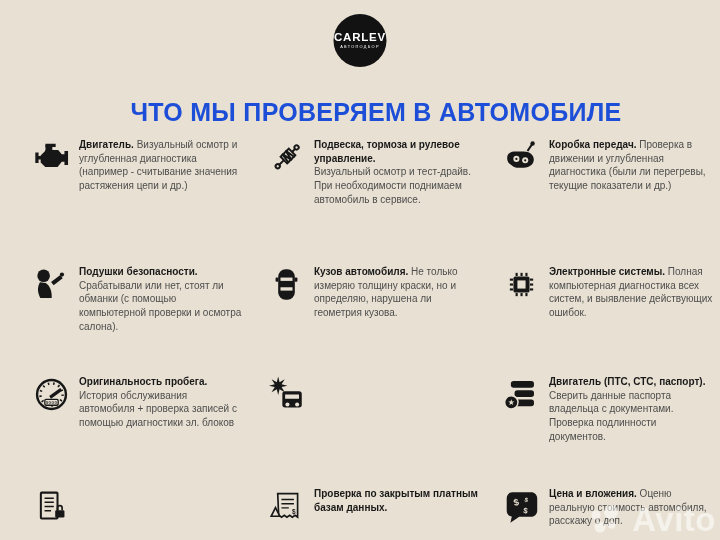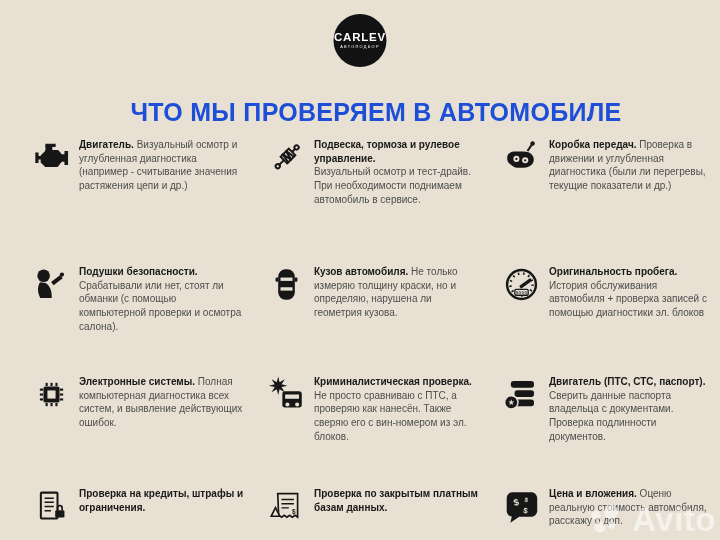--- a/index.html
+++ b/index.html
@@ -121,34 +121,20 @@
         <svg viewBox="0 0 40 40">
           <rect x="8.2" y="12.5" width="3" height="4.5" rx="1" fill="#171717"></rect>
           <rect x="28.8" y="12.5" width="3" height="4.5" rx="1" fill="#171717"></rect>
           <rect x="11" y="3.5" width="18" height="33" rx="8" fill="#171717"></rect>
           <rect x="13.5" y="12.5" width="13" height="3.6" fill="#e8e1d3"></rect>
           <rect x="13.5" y="23" width="13" height="3.6" fill="#e8e1d3"></rect>
         </svg>
       </span>
       <div class="txt"><span class="h">Кузов автомобиля.</span>
         <span class="b">Не только измеряю толщину краски, но и определяю, нарушена ли геометрия кузова.</span></div>
-    </div>
-
-    <div class="cell">
-      <span class="icon">
-        <svg viewBox="0 0 40 40">
-          <circle cx="20" cy="20" r="15.6" class="stroke" stroke-width="2.6"></circle>
-          <circle cx="20" cy="20" r="12" class="stroke" stroke-width="2.6" stroke-dasharray="1.6 4.2"></circle>
-          <path d="M17.5 21.5 29.5 13l2 2.9-12 8.8z" fill="#171717"></path>
-          <rect x="12.8" y="25.2" width="14.4" height="6.4" rx="1.2" fill="#e8e1d3" stroke="#171717" stroke-width="1.4"></rect>
-          <text x="20" y="30.3" font-size="4.6" letter-spacing="0.6" text-anchor="middle" fill="#171717" font-weight="bold">0000</text>
-        </svg>
-      </span>
-      <div class="txt"><span class="h">Оригинальность пробега.</span>
-        <span class="b">История обслуживания автомобиля + проверка записей с помощью диагностики эл. блоков</span></div>
     </div>
 
     <div class="cell">
       <span class="icon">
         <svg viewBox="0 0 40 40" fill="#171717">
           <rect x="13.6" y="7.4" width="2.3" height="3.4"></rect>
             <rect x="18.9" y="7.4" width="2.3" height="3.4"></rect>
             <rect x="24.2" y="7.4" width="2.3" height="3.4"></rect>
           <rect x="13.6" y="29.2" width="2.3" height="3.4"></rect>
             <rect x="18.9" y="29.2" width="2.3" height="3.4"></rect>
@@ -162,30 +148,42 @@
           <rect x="11.3" y="11.3" width="17.4" height="17.4" rx="2"></rect>
           <rect x="15.6" y="15.6" width="8.8" height="8.8" fill="#e8e1d3"></rect>
         </svg>
       </span>
       <div class="txt"><span class="h">Электронные системы.</span>
         <span class="b">Полная компьютерная диагностика всех систем, и выявление действующих ошибок.</span></div>
     </div>
 
     <div class="cell">
       <span class="icon">
+        <svg viewBox="0 0 40 40">
+          <circle cx="20" cy="20" r="15.6" class="stroke" stroke-width="2.6"></circle>
+          <circle cx="20" cy="20" r="12" class="stroke" stroke-width="2.6" stroke-dasharray="1.6 4.2"></circle>
+          <path d="M17.5 21.5 29.5 13l2 2.9-12 8.8z" fill="#171717"></path>
+          <rect x="12.8" y="25.2" width="14.4" height="6.4" rx="1.2" fill="#e8e1d3" stroke="#171717" stroke-width="1.4"></rect>
+          <text x="20" y="30.3" font-size="4.6" letter-spacing="0.6" text-anchor="middle" fill="#171717" font-weight="bold">0000</text>
+        </svg>
+      </span>
+      <div class="txt"><span class="h">Оригинальность пробега.</span>
+        <span class="b">История обслуживания автомобиля + проверка записей с помощью диагностики эл. блоков</span></div>
+    </div>
+
+    <div class="cell">
+      <span class="icon">
         <svg viewBox="0 0 40 40" fill="#171717">
           <polygon points="11,0.5 12.5,6.8 18.1,3.4 14.7,9 21,10.5 14.7,12 18.1,17.6 12.5,14.2 11,20.5 9.5,14.2 3.9,17.6 7.3,12 1,10.5 7.3,9 3.9,3.4 9.5,6.8"></polygon>
           <rect x="15.5" y="16.5" width="21" height="17.5" rx="3"></rect>
           <rect x="18.5" y="20" width="15" height="4.6" fill="#e8e1d3"></rect>
           <circle cx="21" cy="30.8" r="2.2" fill="#e8e1d3"></circle>
           <circle cx="31.5" cy="30.8" r="2.2" fill="#e8e1d3"></circle>
         </svg>
       </span>
-      <div class="txt"><span class="h">Криминалистическая проверка.</span>
-        <span class="b">Не просто сравниваю с ПТС, а проверяю как нанесён. Также сверяю его с вин-номером из эл. блоков.</span></div>
     </div>
 
     <div class="cell">
       <span class="icon">
         <svg viewBox="0 0 40 40" fill="#171717">
           <rect x="8.5" y="5.5" width="25" height="7.2" rx="3"></rect>
           <rect x="12.5" y="15.5" width="21" height="7.2" rx="3"></rect>
           <rect x="12.5" y="25.5" width="21" height="7.2" rx="3"></rect>
           <circle cx="9" cy="28.5" r="7.2" stroke="#e8e1d3" stroke-width="1.6"></circle>
           <text x="9" y="31.6" font-size="8.5" text-anchor="middle" fill="#e8e1d3">★</text>
@@ -197,22 +195,20 @@
 
     <div class="cell">
       <span class="icon">
         <svg viewBox="0 0 40 40">
           <rect x="8.5" y="5" width="18" height="28" rx="1" class="stroke" stroke-width="2.2"></rect>
           <path d="M12.5 11h10M12.5 15.5h10M12.5 20h10M12.5 24.5h7" class="stroke" stroke-width="1.7"></path>
           <path d="M26.5 24v-2.5a2.5 2.5 0 0 1 5 0V24" class="stroke" stroke-width="1.8"></path>
           <rect x="24" y="24" width="10" height="8" rx="1.5" fill="#171717"></rect>
         </svg>
       </span>
-      <div class="txt"><span class="h">Проверка на кредиты, штрафы и ограничения.</span>
-        <span class="b"></span></div>
     </div>
 
     <div class="cell">
       <span class="icon">
         <svg viewBox="0 0 40 40">
           <path d="M10.5 6h21.5v25.5l-2.8-2-2.9 2-2.9-2-2.9 2-2.9-2-2.9 2-3.2-2.2z" class="stroke" stroke-width="1.8"></path>
           <path d="M14.5 12.5h13.5M14.5 17h13.5M14.5 21.5h8" class="stroke" stroke-width="1.5"></path>
           <text x="27.8" y="28.4" font-size="7" font-weight="bold" text-anchor="middle" fill="#171717">$</text>
           <path d="M3.5 30.5l4.6-9.2 4.6 9.2z" fill="#e8e1d3" stroke="#171717" stroke-width="1.8"></path>
         </svg>

